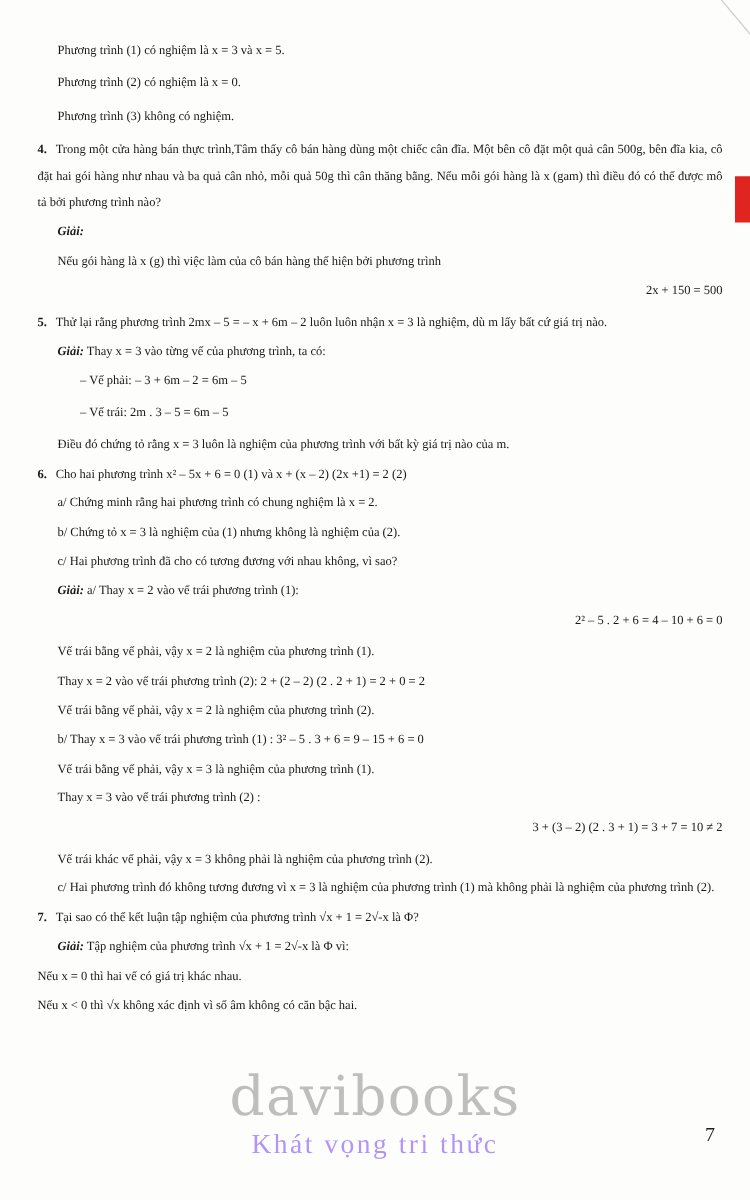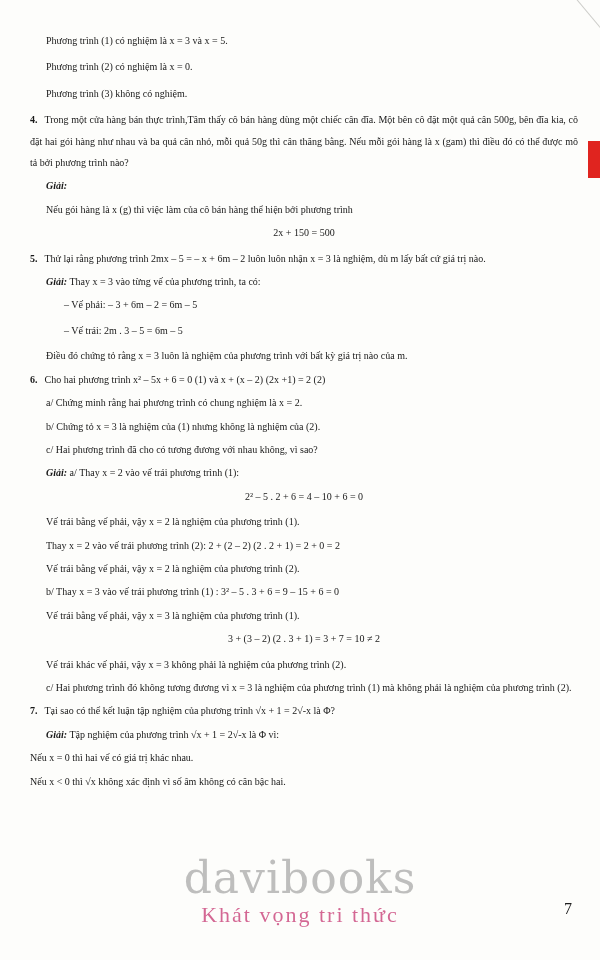--- a/index.html
+++ b/index.html
@@ -17,21 +17,21 @@
     position: absolute; top: 30px; left: 30px; right: 22px;
     font-size: 10px; line-height: 21.4px;
     z-index: 1;
   }
   p { margin: 0 0 2px 0; }
   .ind1 { margin-left: 16px; }
   .ind2 { margin-left: 34px; }
   .tind { text-indent: 16px; }
   .just { text-align: justify; }
   .center { text-align: center; }
-  .eq { margin: 1px 0 4px 0; }
+  .eq { margin: 1px 0 4px 0; text-align: right; }
   .sp { margin-bottom: 5px; }
   .sp2 { margin-bottom: 4px; }
   .item { margin-top: 2px; }
   .num { font-weight: bold; padding-right: 7px; }
   .giai { font-weight: bold; font-style: italic; }
   .red-mark {
     position: absolute; right: 0; top: 141px;
     width: 12px; height: 37px;
     background: #e0241f;
     z-index: 4;
@@ -49,21 +49,21 @@
     pointer-events: none;
   }
   .wm-brand {
     font-size: 44px; line-height: 1;
     font-family: "DejaVu Serif", "Liberation Serif", serif;
     color: #8c8c8c; opacity: 0.55;
     letter-spacing: 1px;
   }
   .wm-slogan {
     font-size: 22px; margin-top: 2px;
-    color: #be185d; opacity: 0.65;
+    color: #8b5cf6; opacity: 0.65;
     letter-spacing: 2px;
   }
   .page-number {
     position: absolute; right: 28px; top: 900px;
     font-size: 16px; color: #1d1d1d; z-index: 6;
   }
 </style>
 </head>
 <body>
 
@@ -92,20 +92,21 @@
     <p class="ind1">a/ Chứng minh rằng hai phương trình có chung nghiệm là x = 2.</p>
     <p class="ind1">b/ Chứng tỏ x = 3 là nghiệm của (1) nhưng không là nghiệm của (2).</p>
     <p class="ind1">c/ Hai phương trình đã cho có tương đương với nhau không, vì sao?</p>
     <p class="ind1"><span class="giai">Giải:</span> <span>a/ Thay x = 2 vào vế trái phương trình (1):</span></p>
     <p class="center eq">2² – 5 . 2 + 6 = 4 – 10 + 6 = 0</p>
     <p class="ind1">Vế trái bằng vế phải, vậy x = 2 là nghiệm của phương trình (1).</p>
     <p class="ind1">Thay x = 2 vào vế trái phương trình (2):  2 + (2 – 2) (2 . 2 + 1) = 2 + 0 = 2</p>
     <p class="ind1">Vế trái bằng vế phải, vậy x = 2 là nghiệm của phương trình (2).</p>
     <p class="ind1">b/ Thay x = 3 vào vế trái phương trình (1) : 3² – 5 . 3 + 6 = 9 – 15 + 6 = 0</p>
     <p class="ind1">Vế trái bằng vế phải, vậy x = 3 là nghiệm của phương trình (1).</p>
+    <p class="ind1">Thay x = 3 vào vế trái phương trình (2) :</p>
     <p class="center eq">3 + (3 – 2) (2 . 3 + 1) = 3 + 7 = 10 ≠ 2</p>
     <p class="ind1">Vế trái khác vế phải, vậy x = 3 không phải là nghiệm của phương trình (2).</p>
     <p class="ind1 just">c/ Hai phương trình đó không tương đương vì x = 3 là nghiệm của phương trình (1) mà không phải là nghiệm của phương trình (2).</p>
 
     <p class="item just"><span class="num">7.</span><span>Tại sao có thể kết luận tập nghiệm của phương trình √x + 1 = 2√-x là Φ?</span></p>
     <p class="ind1"><span class="giai">Giải:</span> <span>Tập nghiệm của phương trình √x + 1 = 2√-x là Φ vì:</span></p>
     <p>Nếu x = 0 thì hai vế có giá trị khác nhau.</p>
     <p>Nếu x &lt; 0 thì √x không xác định vì số âm không có căn bậc hai.</p>
 
   </div>

